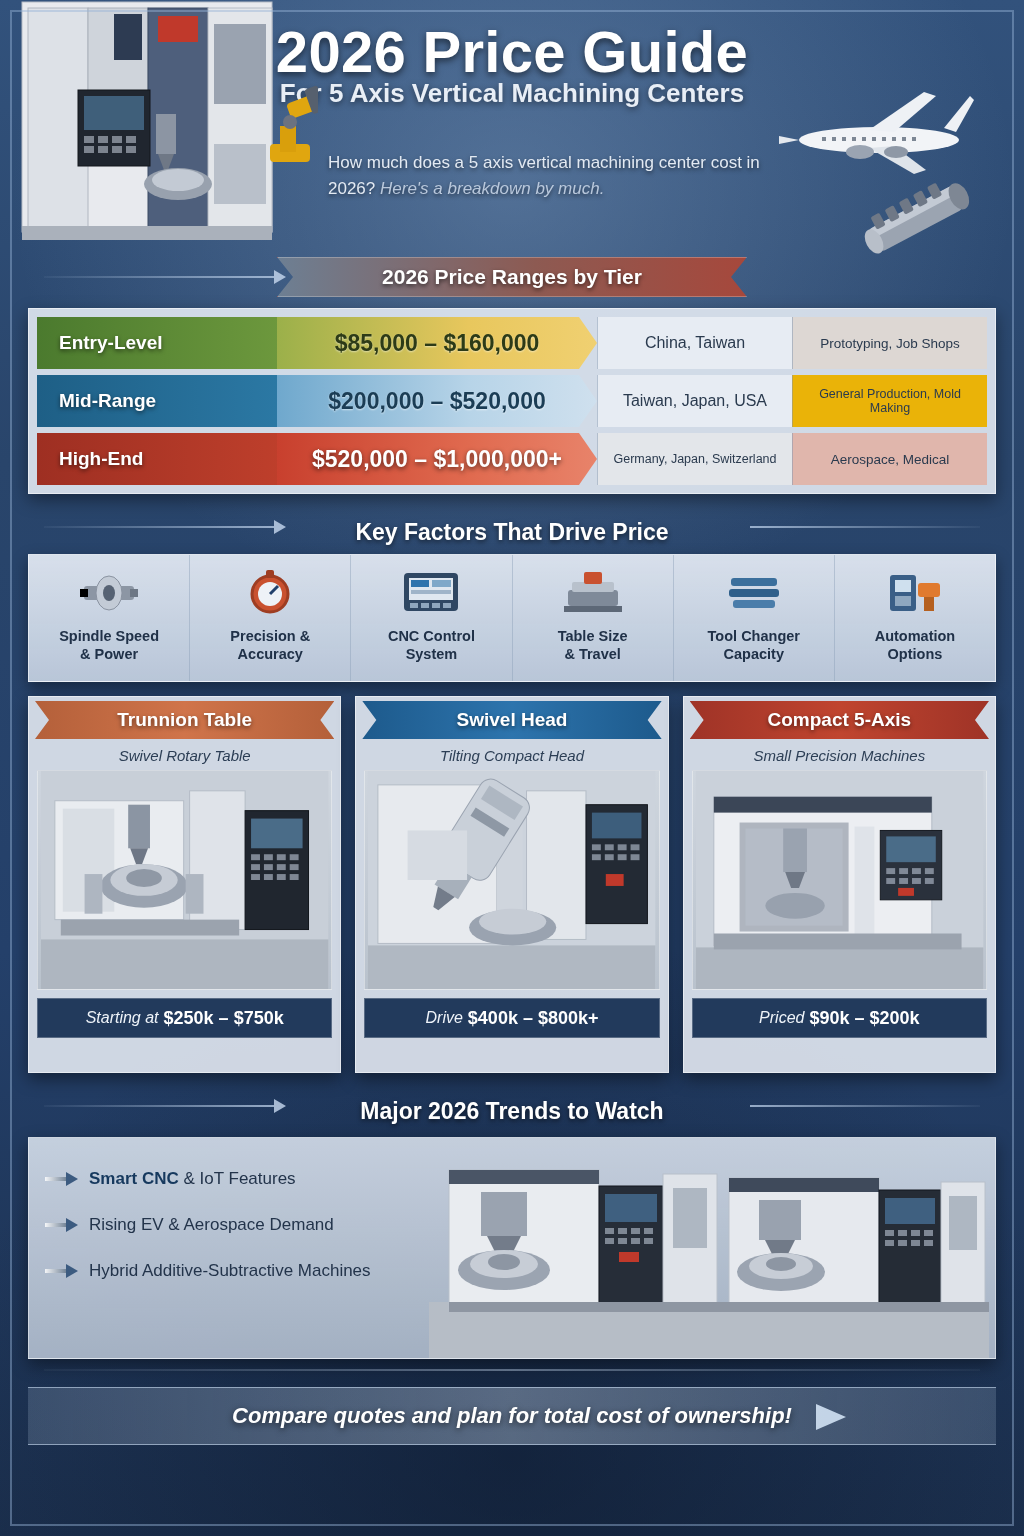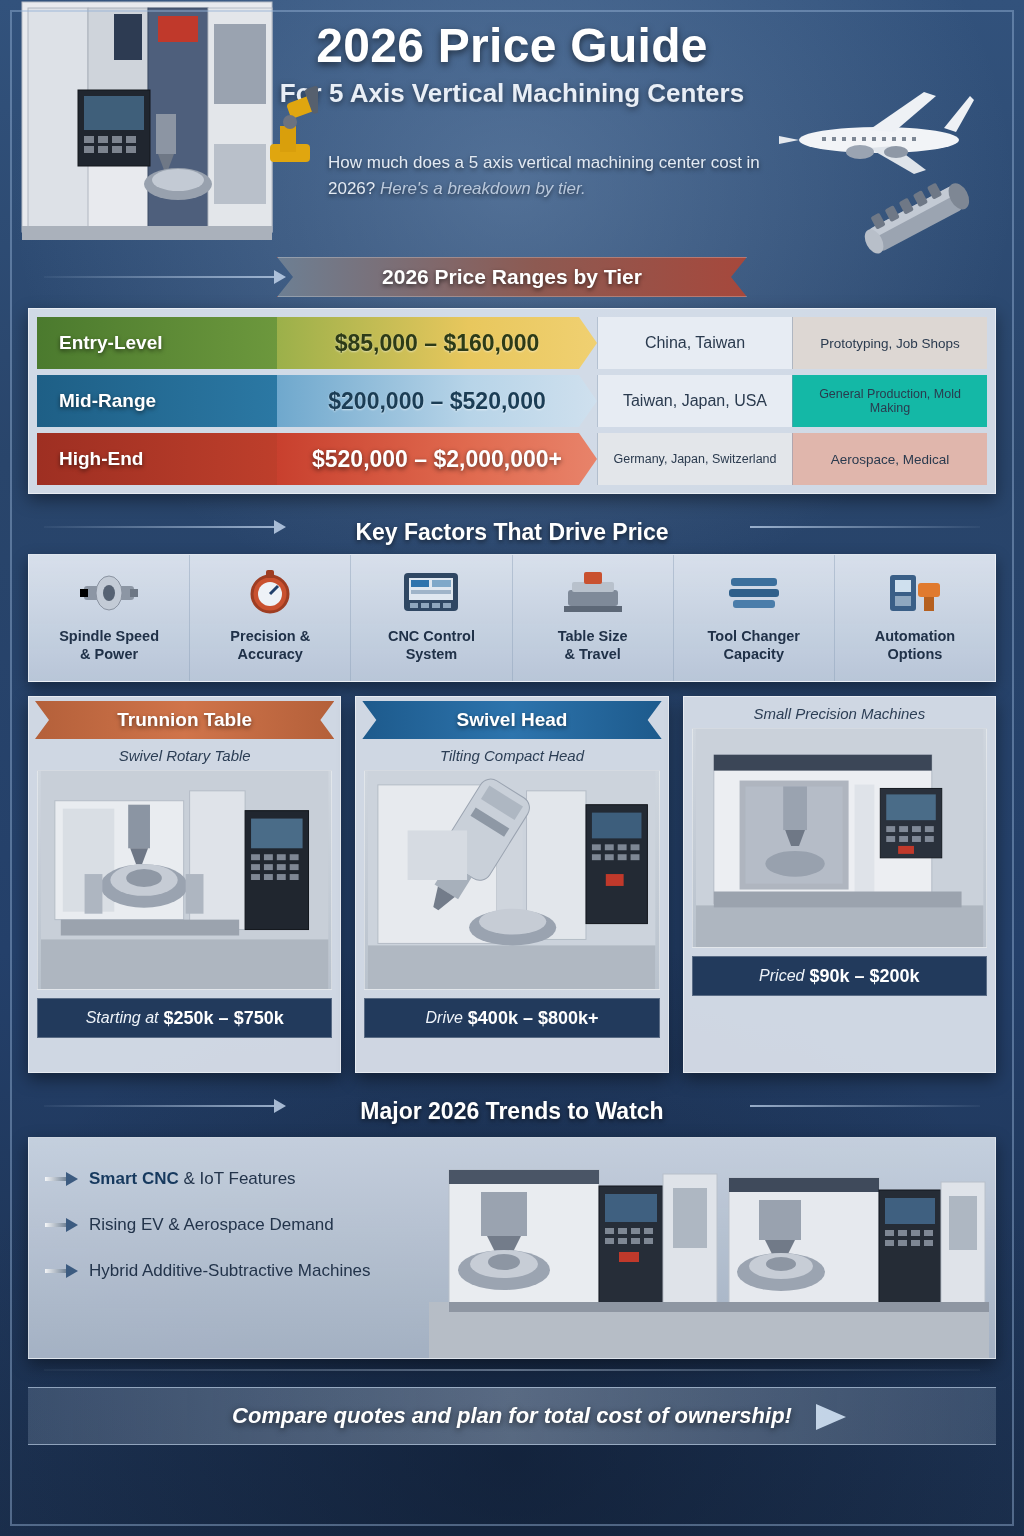--- a/index.html
+++ b/index.html
@@ -32,21 +32,21 @@
     border:2px solid rgba(150,180,215,0.45);
     z-index:5; pointer-events:none;
   }
   .content { position:relative; z-index:2; padding: 0 28px; }
 
   
   .header { position:relative; height: 250px; }
   h1.title {
     position:absolute; left:0; right:0; top:18px;
     margin:0; text-align:center;
-    font-size: 48px; font-weight:bold; color:#ffffff;
+    font-size: 58px; font-weight:bold; color:#ffffff;
     letter-spacing:0.3px;
     text-shadow: 0 3px 7px rgba(0,0,0,0.55);
   }
   h2.subtitle {
     position:absolute; left:0; right:0; top:78px;
     margin:0; text-align:center;
     font-size: 26px; font-weight:bold; color:#e8eef6;
     text-shadow: 0 2px 6px rgba(0,0,0,0.5);
   }
   .intro {
@@ -124,21 +124,21 @@
   }
   .cell.small { font-size:13.5px; }
   .cell.smaller { font-size:12.5px; }
   .r1 .tier-chip { background:linear-gradient(90deg,#4b7a2e,#6f9a3e); }
   .r1 .range-chip { background:linear-gradient(90deg,#9bb04a,#e8c75d 60%,#f0d071); color:#2d3b17; text-shadow:0 1px 2px rgba(255,255,255,0.5);}
   .r1 .cell { background:#e7ecf3; }
   .r1 .cell.last { background:#ddd7d3; }
   .r2 .tier-chip { background:linear-gradient(90deg,#1e5f86,#2c7aa6); }
   .r2 .range-chip { background:linear-gradient(90deg,#6fa8cd,#b7d4e8 60%,#cfe0ee); color:#1b3d55; text-shadow:0 1px 2px rgba(255,255,255,0.6);}
   .r2 .cell { background:#e7ecf3; }
-  .r2 .cell.last { background:#14b8a6; }
+  .r2 .cell.last { background:#eab308; }
   .r3 .tier-chip { background:linear-gradient(90deg,#9e2f22,#c0402c); }
   .r3 .range-chip { background:linear-gradient(90deg,#c8402e,#e06a4f 60%,#e8836a); }
   .r3 .cell { background:#e3e6ea; }
   .r3 .cell.last { background:#e0b6ac; }
 
   
   .factors {
     margin-top:8px; display:flex;
     background:linear-gradient(180deg, rgba(226,233,243,0.94), rgba(200,212,228,0.9));
     border:1px solid rgba(255,255,255,0.55);
@@ -285,21 +285,21 @@
           <circle cx="272" cy="128" r="7" fill="#6b7280"></circle>
           <rect x="286" y="96" width="14" height="26" rx="3" fill="#56606e" transform="rotate(-20 286 96)"></rect>
         </g>
       </svg>
 
       <h1 class="title">2026 Price Guide</h1>
       <h2 class="subtitle">For 5 Axis Vertical Machining Centers</h2>
 
       <div class="intro">
         <span>How much does a 5 axis vertical machining center cost in 2026?</span>
-        <span class="q">Here's a breakdown by tier.</span>
+        <span class="q">Here's a breakdown by much.</span>
       </div>
 
       <svg class="plane" viewBox="0 0 200 110">
         <ellipse cx="105" cy="62" rx="80" ry="13" fill="#f2f4f7"></ellipse>
         <path d="M25 62 L5 58 L5 66 Z" fill="#e4e8ee"></path>
         <path d="M95 52 L150 14 L162 18 L120 54 Z" fill="#eef1f5"></path>
         <path d="M95 70 L140 96 L152 92 L120 68 Z" fill="#dfe4ea"></path>
         <path d="M170 50 L196 18 L200 22 L182 54 Z" fill="#eef1f5"></path>
         <ellipse cx="86" cy="74" rx="14" ry="7" fill="#9aa4b2"></ellipse>
         <ellipse cx="122" cy="74" rx="12" ry="6" fill="#8e98a6"></ellipse>
@@ -349,21 +349,21 @@
         <div class="cell last small">Prototyping, Job Shops</div>
       </div>
       <div class="price-row r2">
         <div class="tier-chip">Mid-Range</div>
         <div class="range-chip">$200,000 – $520,000</div>
         <div class="cell">Taiwan, Japan, USA</div>
         <div class="cell last smaller">General Production, Mold Making</div>
       </div>
       <div class="price-row r3">
         <div class="tier-chip">High-End</div>
-        <div class="range-chip">$520,000 – $2,000,000+</div>
+        <div class="range-chip">$520,000 – $1,000,000+</div>
         <div class="cell smaller">Germany, Japan, Switzerland</div>
         <div class="cell last small">Aerospace, Medical</div>
       </div>
     </div>
 
     <div class="sect-head">
       <div class="rule"></div>
       <div class="arrowhead"></div>
       <div class="rule right"></div>
       <span class="txt">Key Factors That Drive Price</span>
@@ -543,20 +543,21 @@
             <rect x="40" y="60" width="60" height="50" fill="#d6dbe2"></rect>
           </svg>
         </div>
         <div class="card-price">
           <span>Drive</span>
           <b>$400k – $800k+</b>
         </div>
       </div>
 
       <div class="card c3">
+        <div class="card-ribbon">Compact 5-Axis</div>
         <div class="card-sub">Small Precision Machines</div>
         <div class="card-img">
           <svg viewBox="0 0 290 220" width="100%" height="100%">
             <rect x="0" y="0" width="290" height="220" fill="#cad1da"></rect>
             <rect x="0" y="178" width="290" height="42" fill="#aeb6c0"></rect>
             <rect x="18" y="26" width="220" height="150" fill="#eceef2" stroke="#b4bcc6"></rect>
             <rect x="18" y="26" width="220" height="16" fill="#3b4657"></rect>
             <rect x="44" y="52" width="110" height="110" fill="#7d8795" opacity="0.55"></rect>
             <rect x="50" y="58" width="98" height="98" fill="#b9c2cd" opacity="0.6"></rect>
             <rect x="88" y="58" width="24" height="44" fill="#9aa3b0"></rect>

